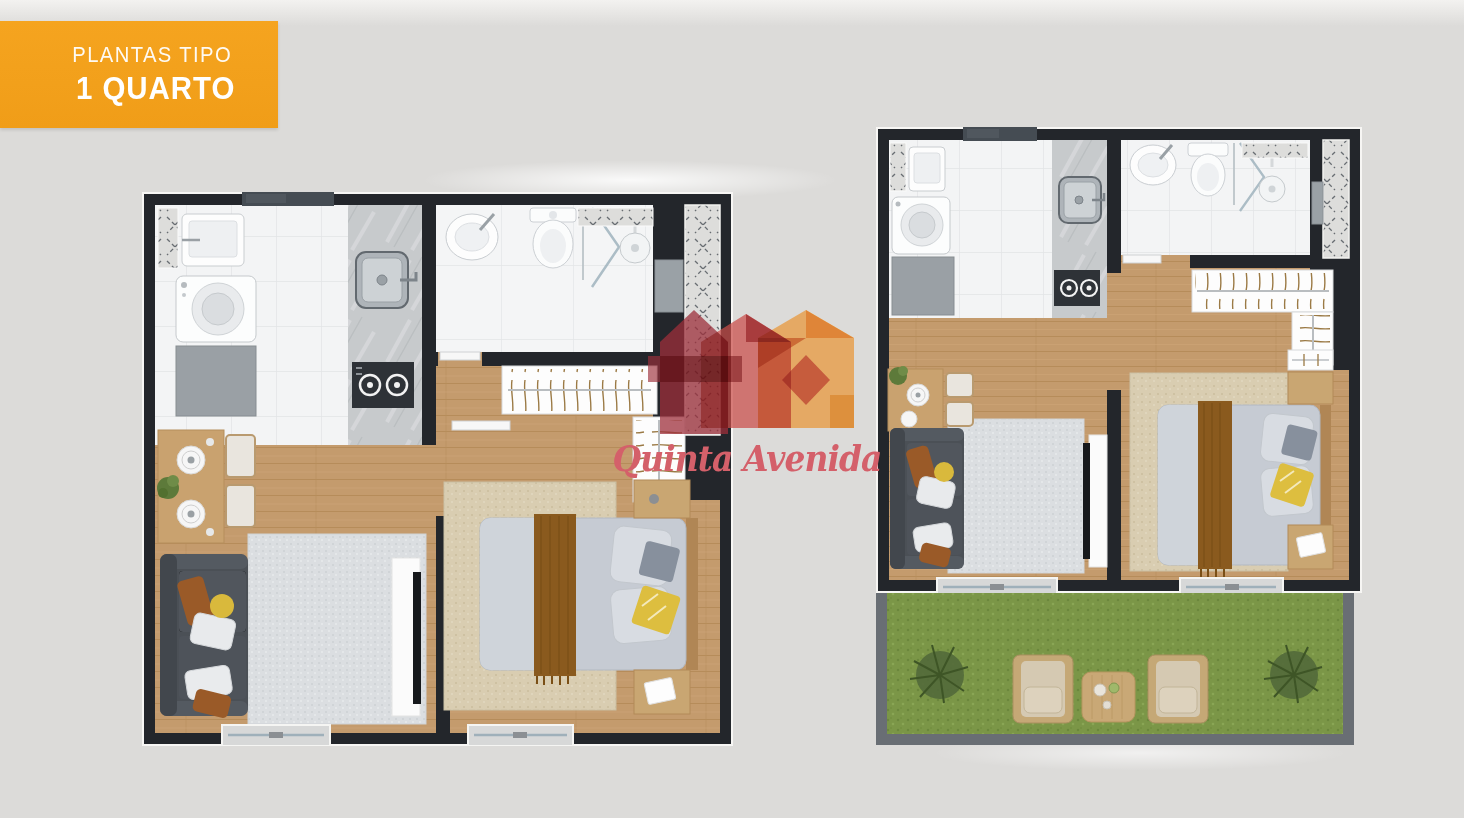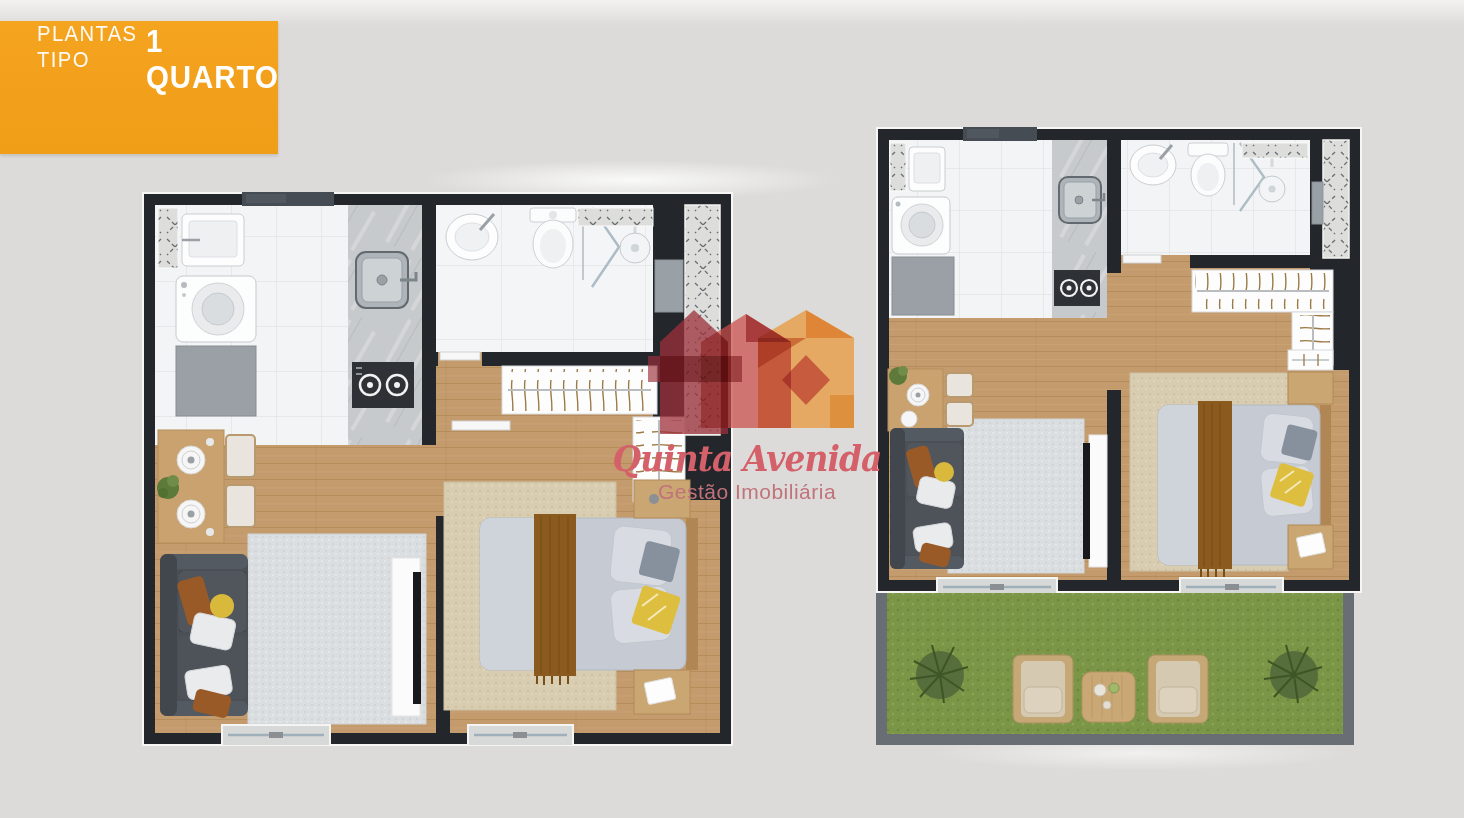--- a/index.html
+++ b/index.html
@@ -7,25 +7,25 @@
     width:1464px;height:818px;position:relative;overflow:hidden;
     background:var(--bg,#dcdbd9);
     font-family:"Liberation Sans","DejaVu Sans",sans-serif;
   }
   .sky-streak{position:absolute;left:0;top:0;width:1464px;height:26px;
     background:linear-gradient(180deg,#f3f2f0 0%,rgba(243,242,240,0)) ;pointer-events:none;}
   .cloud{position:absolute;background:radial-gradient(ellipse at center,rgba(255,255,255,.85),rgba(255,255,255,0) 70%);pointer-events:none;}
   .cloud.c1{left:420px;top:160px;width:420px;height:40px;}
   .cloud.c2{left:930px;top:735px;width:420px;height:36px;opacity:.7;}
 
-  .badge{position:absolute;left:0;top:21px;width:278px;height:133px;
+  .badge{position:absolute;left:0;top:21px;width:278px;height:107px;
     background:linear-gradient(180deg,var(--badgeBg,#f5a41f) 0%, #f09d18 100%);
     box-shadow:0 2px 3px rgba(0,0,0,.12);
-    color:var(--badgeText,#ffffff);display:flex;justify-content:center;
-    padding-left:45px;box-sizing:border-box;}
+    color:var(--badgeText,#ffffff);display:flex;flex-direction:column;justify-content:center;
+    padding-left:45px;box-sizing:border-box;text-align:center;}
   .badge .l1{font-size:22px;letter-spacing:1.5px;font-weight:400;opacity:.95;
     transform:scaleX(.92);transform-origin:left;}
   .badge .l2{font-size:31px;font-weight:bold;letter-spacing:1px;margin-top:3px;
     transform:scaleX(.95);transform-origin:left;}
 
   .plan{position:absolute;}
   .plan-left{left:142px;top:192px;}
   .plan-right{left:876px;top:127px;}
 
   .logo{position:absolute;left:602px;top:300px;width:290px;text-align:center;pointer-events:none;}
@@ -498,14 +498,13 @@
       <polygon points="55,128 55,42 100,14 145,42 145,128" fill="var(--logoRed,#cb4d49)" opacity=".82"></polygon>
       <polygon points="112,128 112,38 160,10 208,38 208,128" fill="var(--logoOrange,#e8993d)" opacity=".85"></polygon>
       <polygon points="160,10 208,38 160,38" fill="#f2b14e" opacity=".9"></polygon>
       <polygon points="112,38 160,38 112,68" fill="#d2712f" opacity=".8"></polygon>
       <polygon points="160,55 184,80 160,105 136,80" fill="var(--logoRed,#cb4d49)" opacity=".8"></polygon>
       <polygon points="184,95 208,95 208,128 184,128" fill="#eebf4a" opacity=".8"></polygon>
       <polygon points="100,14 145,42 100,42" fill="#b83d42" opacity=".85"></polygon>
     </g>
   </svg>
   <div class="logo-title">Quinta Avenida</div>
-  <div class="logo-subtitle">Gestão Imobiliária</div>
 </div>
 
 </body></html>

